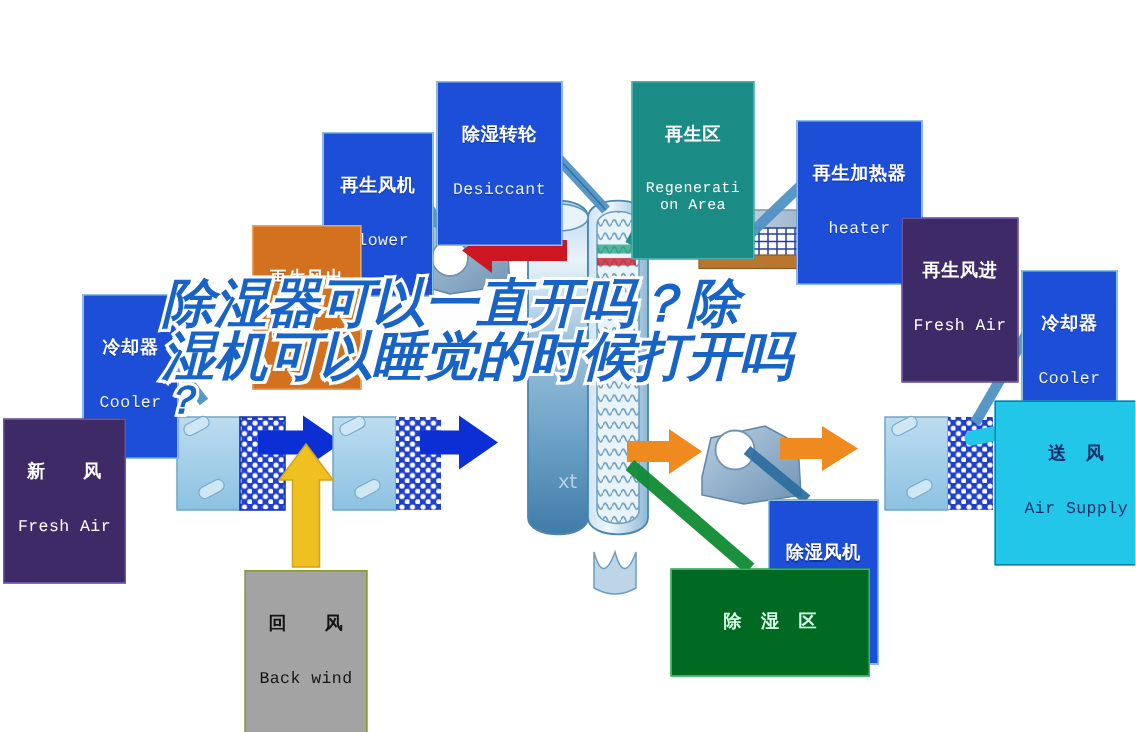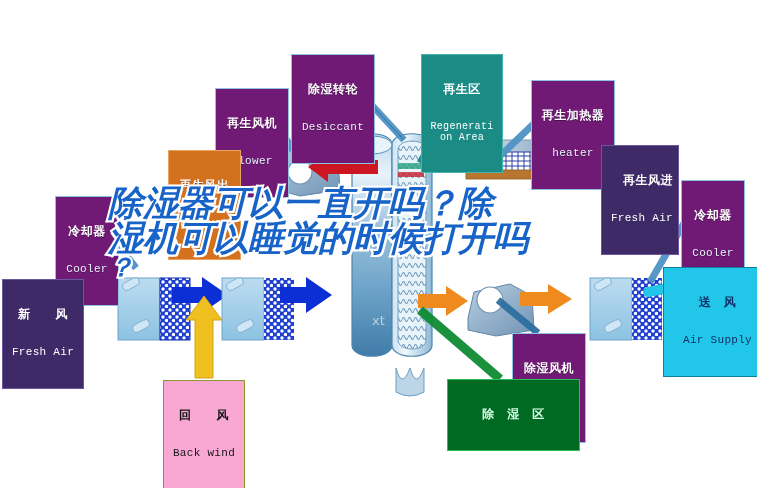--- a/index.html
+++ b/index.html
@@ -10,37 +10,37 @@
 
   
   .lbl{position:absolute;box-sizing:border-box;text-align:center;
        line-height:1.08;white-space:pre;z-index:30;
        padding:2px 5px 3px 5px;}
   .lbl .cn{display:block;font-weight:bold;letter-spacing:0.5px;}
   .lbl .en{display:block;font-family:"Liberation Mono","DejaVu Sans Mono",monospace;
            letter-spacing:0.3px;}
 
   
-  .style-lightblue{background:#701a75;border:1px solid #8fc2e0;
+  .style-lightblue{background:#1d4ed8;border:1px solid #8fc2e0;
       color:#ffffff;text-shadow:0 1px 0 rgba(0,0,0,.35);}
   .style-lightblue .cn{color:#ffffff;}
   .style-lightblue .en{color:#eaf4fb;}
 
   
   .style-orange{background:#d4711f;border:1px solid #e8a460;color:#fff;
       text-shadow:0 1px 0 rgba(0,0,0,.35);}
 
   
   .style-teal{background:#1b8b85;border:1px solid #46b3ad;color:#ffffff;}
 
   
   .style-purple{background:#3d2a66;border:1px solid #6a56a0;color:#ffffff;}
 
   
-  .style-yellow{background:#f9a8d4;border:1px solid #8a9a2a;color:#141414;
+  .style-yellow{background:#a3a3a3;border:1px solid #8a9a2a;color:#141414;
       text-shadow:none;}
   .style-yellow .en{color:#141414;}
 
   
   .style-green{background:#006a22;border:1px solid #2fbf5a;color:#b9f5cf;}
   .style-green .cn{color:#d8ffe8;}
   .style-green .en{color:#a8f0c4;}
 
   
   .style-cyan{background:#22c6e8;border:1px solid #0d7fa0;color:#10306b;
@@ -257,21 +257,21 @@
     <span class="cn">再生加热器</span>
     <span class="en" style="font-size:11px;">heater</span>
   </div>
 
   <div class="lbl style-teal" style="left:421px;top:54px;width:82px;font-size:12px;">
     <span class="cn">再生区</span>
     <span class="en" style="font-size:10px;">Regenerati
 on Area</span>
   </div>
 
-  <div class="lbl style-purple" style="left:601px;top:145px;width:78px;font-size:12px;text-align:right;">
+  <div class="lbl style-purple" style="left:601px;top:145px;width:78px;font-size:12px;">
     <span class="cn">再生风进</span>
     <span class="en" style="font-size:11px;">Fresh Air</span>
   </div>
 
   <div class="lbl style-lightblue" style="left:681px;top:180px;width:64px;font-size:12px;">
     <span class="cn">冷却器</span>
     <span class="en" style="font-size:11px;">Cooler</span>
   </div>
 
   <div class="lbl style-purple" style="left:2px;top:279px;width:82px;font-size:12px;">

